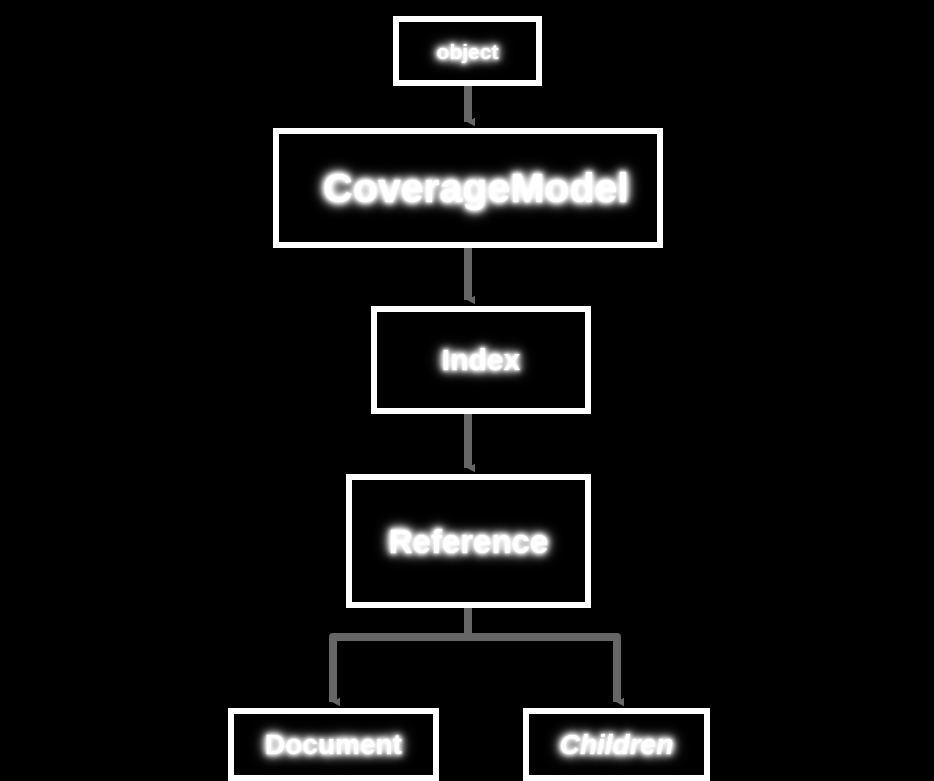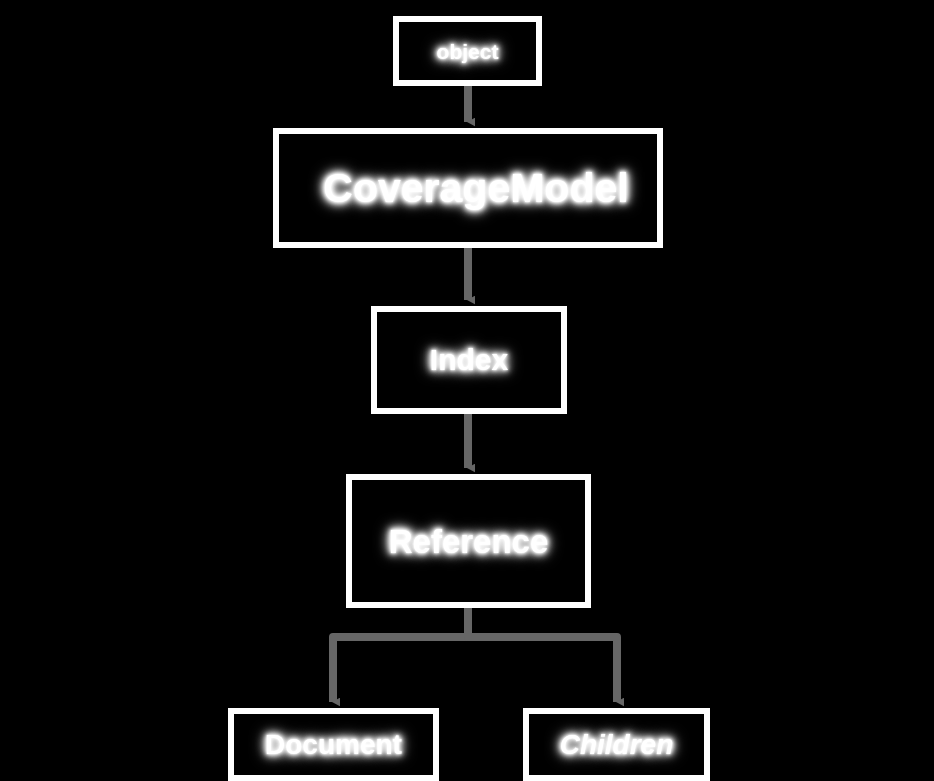--- a/index.html
+++ b/index.html
@@ -36,21 +36,21 @@
       0 0 4px #ffffff,
       0 0 6px #ffffff,
       0 0 9px #ffffff,
       0 0 12px #ffffff,
       0 0 16px #ffffff;
   }
 
   
   #node-object      { left: 393px; top: 3px;   width: 149px; height: 70px; margin-top: 13px;  }
   #node-coveragemodel { left: 273px; top: 128px; width: 390px; height: 120px; padding-left: 16px; }
-  #node-index       { left: 371px; top: 306px; width: 196px; height: 108px; }
+  #node-index       { left: 371px; top: 306px; width: 220px; height: 108px; }
   #node-reference   { left: 346px; top: 474px; width: 245px; height: 134px; }
   #node-document    { left: 228px; top: 708px; width: 211px; height: 73px;  }
   #node-children    { left: 523px; top: 708px; width: 187px; height: 73px; font-style: italic;  }
 
   #node-object      .node-label { font-size: 21px; }
   #node-coveragemodel .node-label { font-size: 41px; }
   #node-index       .node-label { font-size: 30px; }
   #node-reference   .node-label { font-size: 33px; }
   #node-document    .node-label { font-size: 28px; }
   #node-children    .node-label { font-size: 28px; }

